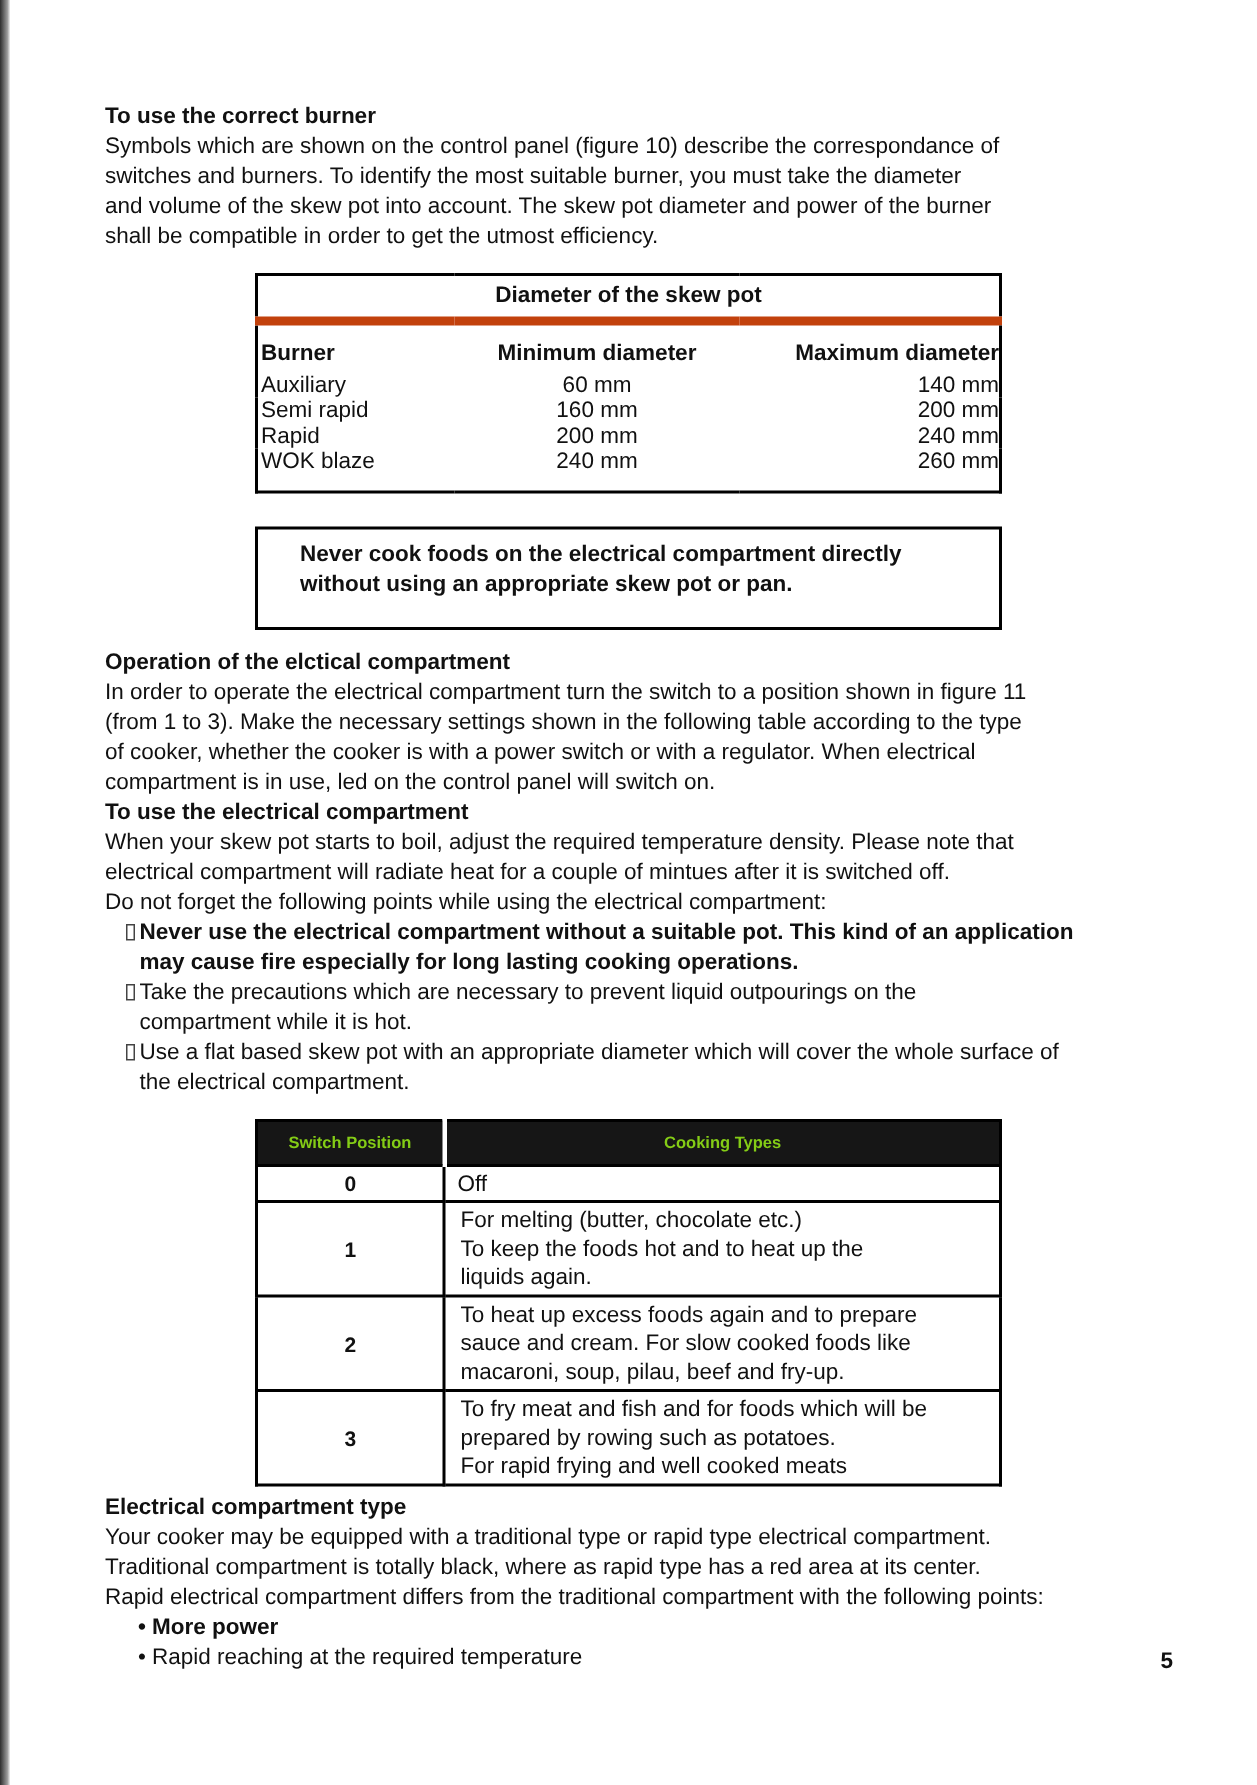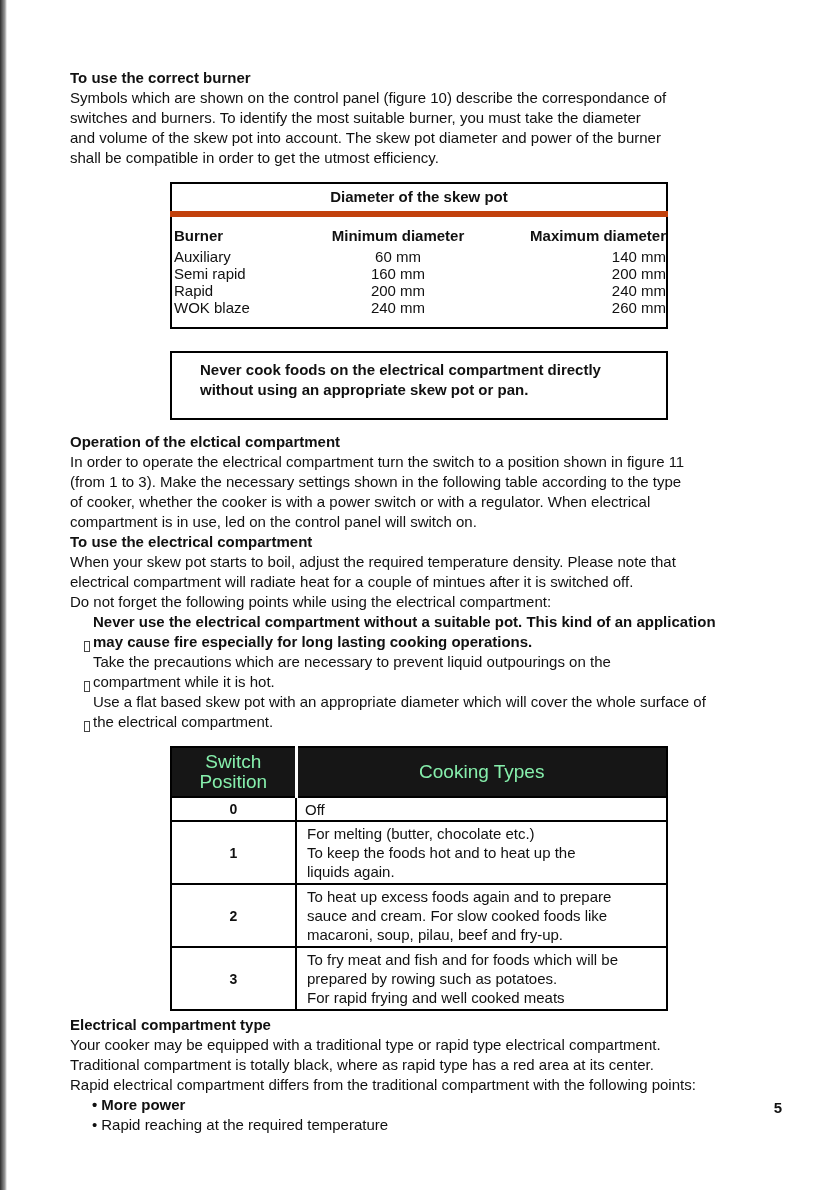--- a/index.html
+++ b/index.html
@@ -44,37 +44,37 @@
     border:2px solid #000;
     padding:7px 12px 18px 28px;
     font-weight:bold;
   }
   .warn-box p { white-space:pre-line; }
 
   .mt12 { margin-top:12px; }
   .mt4 { margin-top:4px; }
 
   
-  .sq-item { display:flex; padding-left:14px;align-items:flex-end; }
+  .sq-item { display:flex; padding-left:14px; }
   .sq-item .sq {
     flex:none; width:6px; height:11px;
     border:1px solid #444; margin:4px 3px 0 0;
   }
   .sq-item .txt { white-space:pre-line; }
   .sq-item.bold .txt { font-weight:bold; }
 
   
   table.cook {
     margin:14px 0 0 100px; width:498px;
     border-collapse:collapse;
   }
   table.cook th, table.cook td { border:2px solid #000; }
   table.cook th {
-    background:#161616; color:#86efac; font-weight:normal;
-    padding:4px 0; font-size:19px;
+    background:#161616; color:#84cc16; font-weight:bold;
+    padding:4px 0; font-size:11px;
   }
   table.cook th.pos { width:125px; border-right:3px solid #fff; }
   table.cook td.pos { text-align:center; font-weight:bold; font-size:14px; }
   table.cook td.desc { padding:2px 10px; white-space:pre-line; line-height:19px; }
   table.cook tr.row0 td.desc { padding:1px 8px; }
 
   
   .dot-item { padding-left:22px; }
   .dot-item .dot { margin-right:4px; }
   .dot-item.bold { font-weight:bold; }

